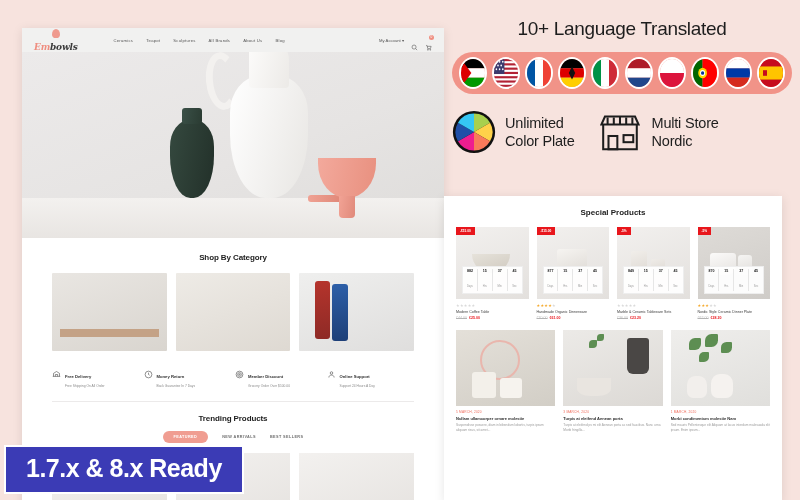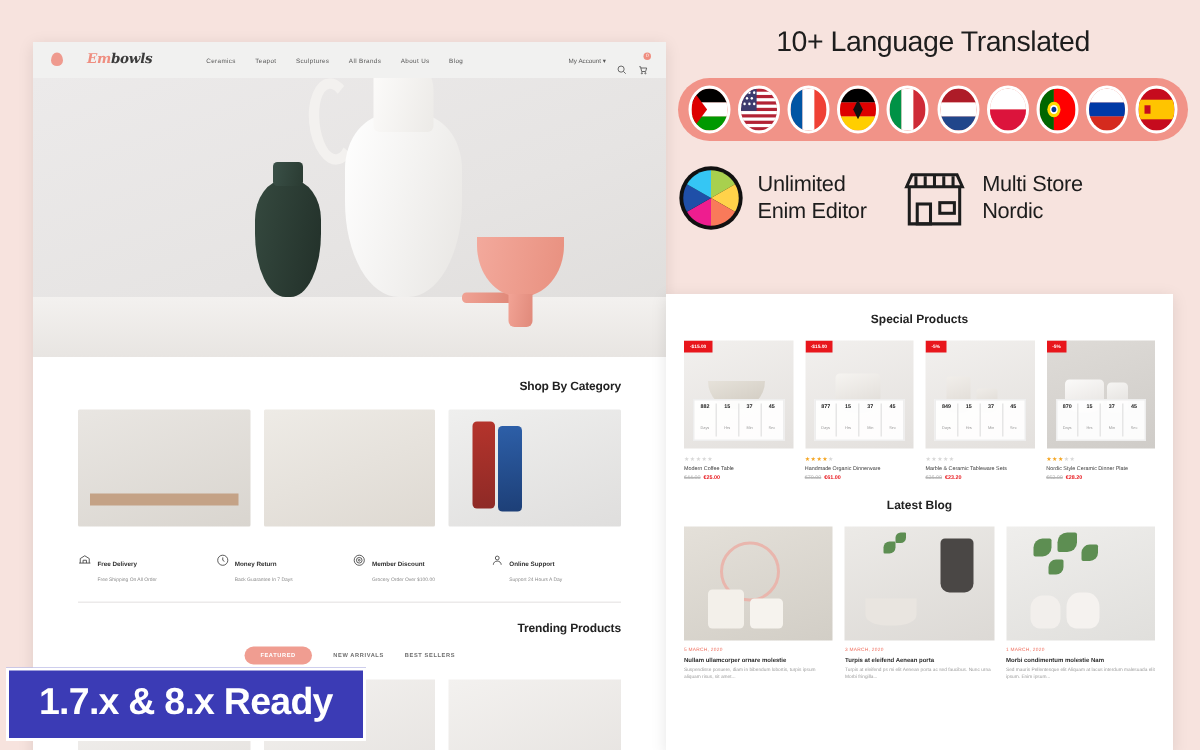--- a/index.html
+++ b/index.html
@@ -21,21 +21,21 @@
   }
 
   .site-header {
     height: 24px;
     background: #f1f1f0;
     display: flex; align-items: center;
     padding: 0 12px;
     position: relative;
     z-index: 3;
   }
-  .logo { display: flex; align-items: flex-start; gap: 16px; }
+  .logo { display: flex; align-items: center; gap: 4px; flex-direction: column; }
   .logo-mark {
     width: 8px; height: 9px;
     background: #ef9a8e;
     border-radius: 50% 50% 50% 50% / 60% 60% 40% 40%;
   }
   .logo-text {
     font-family: "DejaVu Serif", serif;
     font-style: italic; font-weight: 700;
     font-size: 9px; color: #3b3b3b; letter-spacing: -.2px;
   }
@@ -124,21 +124,21 @@
     border-radius: 0 0 4px 4px;
   }
   .bowl-foot {
     position: absolute; left: 286px; bottom: 36px;
     width: 38px; height: 7px; border-radius: 3px;
     background: linear-gradient(100deg,#f0a294,#dd8474);
   }
 
   
   .sec-title {
-    text-align: right; font-size: 8px; color: #222;
+    text-align: center; font-size: 8px; color: #222;
     font-weight: 700; letter-spacing: -.1px;
   }
   .shop-cat { padding: 15px 30px 0; }
   .cat-row { display: flex; gap: 9px; margin-top: 11px; }
   .cat-card { flex: 1; height: 78px; border-radius: 1px; overflow: hidden; position: relative; }
   .cat-1 { background: linear-gradient(160deg,#e9e6e2,#d9d5cf); }
   .cat-2 { background: linear-gradient(160deg,#eeebe6,#ded9d2); }
   .cat-3 { background: linear-gradient(160deg,#efefee,#dfdedd); }
   .cat-1::after {
     content:""; position:absolute; left:8px; bottom:14px; right:8px; height:8px;
@@ -503,21 +503,21 @@
           <path d="M0 0 L36.4 -21 A42 42 0 0 1 36.4 21 Z" fill="#ffd24a"></path>
           <path d="M0 0 L36.4 21 A42 42 0 0 1 0 42 Z" fill="#f97a5a"></path>
           <path d="M0 0 L0 42 A42 42 0 0 1 -36.4 21 Z" fill="#ee1d8f"></path>
           <path d="M0 0 L-36.4 21 A42 42 0 0 1 -36.4 -21 Z" fill="#1f4fa8"></path>
           <path d="M0 0 L-36.4 -21 A42 42 0 0 1 0 -42 Z" fill="#35c6f4"></path>
         </g>
       </svg>
     </span>
     <span class="feature-label">
       <span style="display:block">Unlimited</span>
-      <span style="display:block">Enim Editor</span>
+      <span style="display:block">Color Plate</span>
     </span>
   </div>
   <div class="feature">
     <span class="store-ico">
       <svg viewBox="0 0 52 44" fill="none" stroke="#1d1d1d" stroke-width="2.3">
         <path d="M5 13h42l-4-9H9z"></path>
         <path d="M7 13v28h38V13"></path>
         <rect x="13" y="26" width="10" height="15"></rect>
         <rect x="30" y="25" width="11" height="8"></rect>
         <path d="M12 5v8M19 5v8M26 4v9M33 5v8M40 5v8"></path>
@@ -596,21 +596,20 @@
           <span class="t-unit"><span class="t-num" style="display:block">37</span><span class="t-lbl">Min</span></span>
           <span class="t-unit"><span class="t-num" style="display:block">45</span><span class="t-lbl">Sec</span></span>
         </div>
       </div>
       <div class="stars"><span class="on">★★★</span>★★</div>
       <div class="sp-name">Nordic Style Ceramic Dinner Plate</div>
       <div class="sp-price"><span class="sp-old">€62.00</span><span class="sp-new">€28.20</span></div>
     </div>
   </div>
 
-  <div class="rail-sec-title">Latest Blog</div>
 
   <div class="blog-row">
     <div class="blog-card">
       <div class="blog-img b1">
         <div style="position:absolute;left:24px;top:10px;width:40px;height:40px;border:2px solid #e9b6ad;border-radius:50%"></div>
         <div style="position:absolute;left:16px;bottom:8px;width:24px;height:26px;background:#f3f0ea;border-radius:3px"></div>
         <div style="position:absolute;left:44px;bottom:8px;width:22px;height:20px;background:#f6f3ee;border-radius:3px"></div>
       </div>
       <div class="blog-date">5 MARCH, 2020</div>
       <div class="blog-title">Nullam ullamcorper ornare molestie</div>

